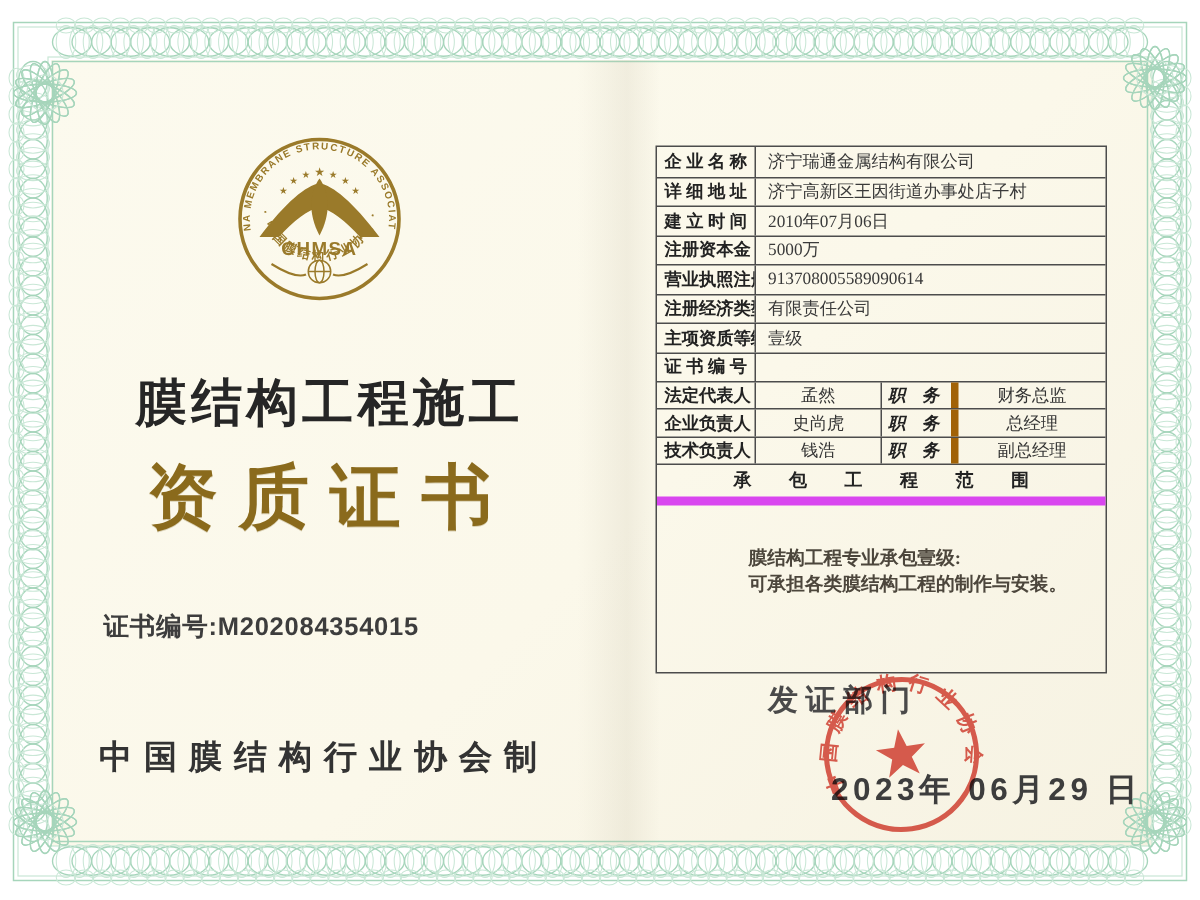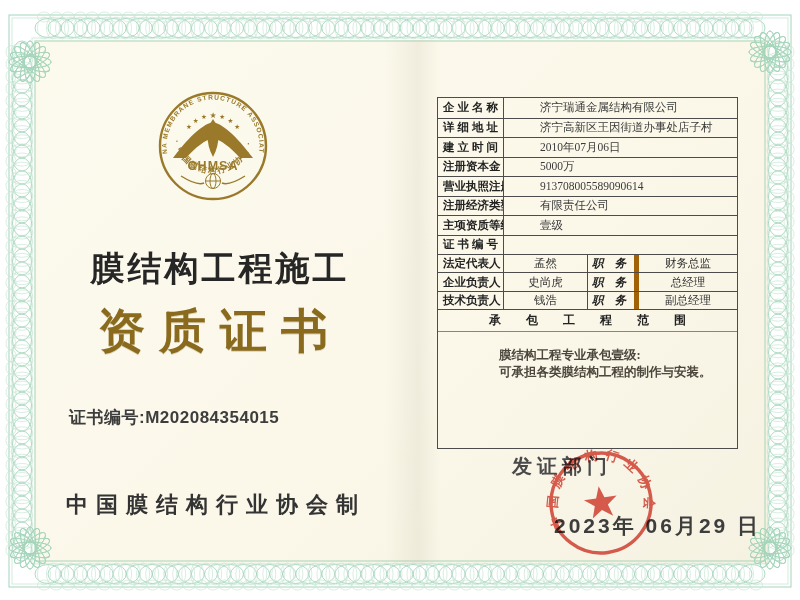--- a/index.html
+++ b/index.html
@@ -53,34 +53,34 @@
     font-size:11.5px;color:#333;
   }
   .t-row{display:flex;border-top:1px solid #4c4c4c;box-sizing:border-box;}
   .t-row:first-child{border-top:none;}
   .cell{box-sizing:border-box;display:flex;align-items:center;overflow:hidden;white-space:nowrap;}
   .c-label{
     width:66px;min-width:66px;padding:0 5px;border-right:1px solid #4c4c4c;
     font-weight:bold;color:#222;
   }
   .c-label span{width:100%;text-align:justify;text-align-last:justify;}
-  .c-value{flex:1;padding-left:8px;color:#3a3a3a;margin-left:28px;}
+  .c-value{flex:1;padding-left:8px;color:#3a3a3a;}
   .row-std{height:19.5px;}
   .row-person{height:18.4px;}
   .c-name{width:84px;min-width:84px;justify-content:center;border-right:1px solid #4c4c4c;}
   .c-duty-label{width:51px;min-width:51px;justify-content:center;border-right:5px solid #a16207;font-weight:bold;color:#222;letter-spacing:4px;font-style:italic;}
   .c-duty{flex:1;justify-content:center;}
   .row-scope-header{
     height:21px;display:flex;align-items:center;justify-content:center;
     border-top:1px solid #4c4c4c;font-weight:bold;color:#222;
     letter-spacing:11px;font-size:12px;text-indent:11px;
   }
   .row-scope-box{
-    height:117px;border-top:1px solid #d946ef;box-sizing:border-box;
-    padding:15px 6px 0 61px;font-weight:bold;color:#4c463c;
+    height:117px;border-top:6px solid #d946ef;box-sizing:border-box;
+    padding:27px 6px 0 61px;font-weight:bold;color:#4c463c;
     font-size:12.5px;line-height:17px;
   }
 
   .issue-dept{
     position:absolute;left:512px;top:453px;
     font-family:"Liberation Sans","DejaVu Sans",sans-serif;
     font-size:20px;font-weight:600;letter-spacing:5px;color:#4a4a4a;white-space:nowrap;
   }
   .issue-date{
     position:absolute;left:522px;top:512px;

